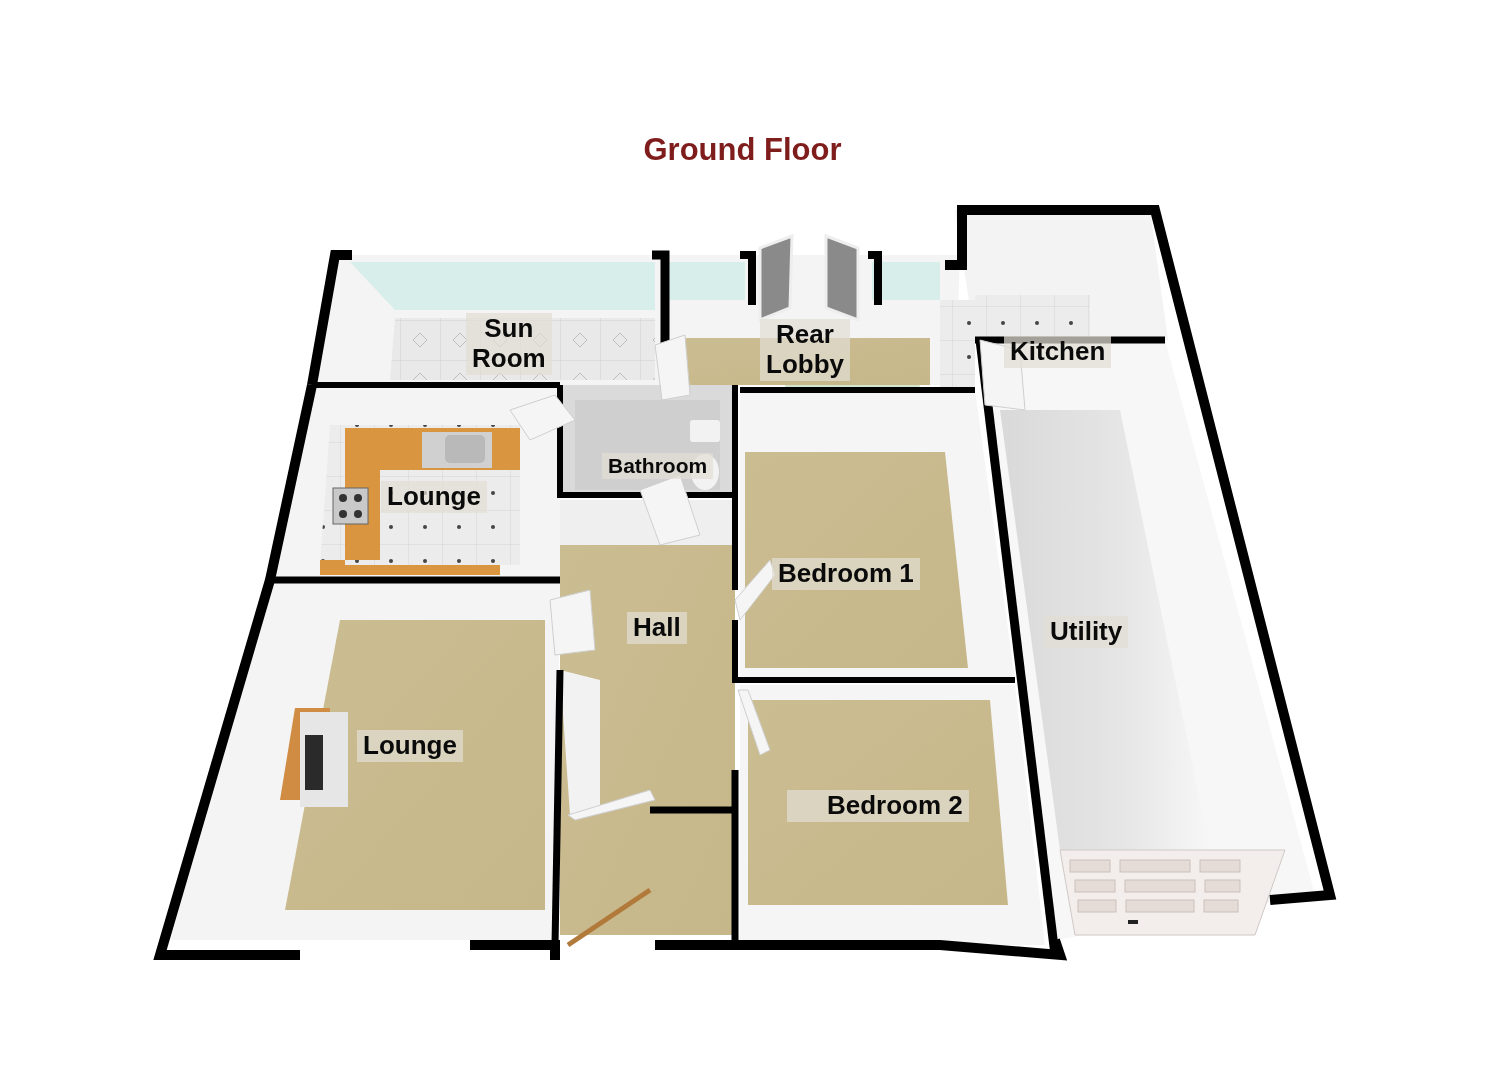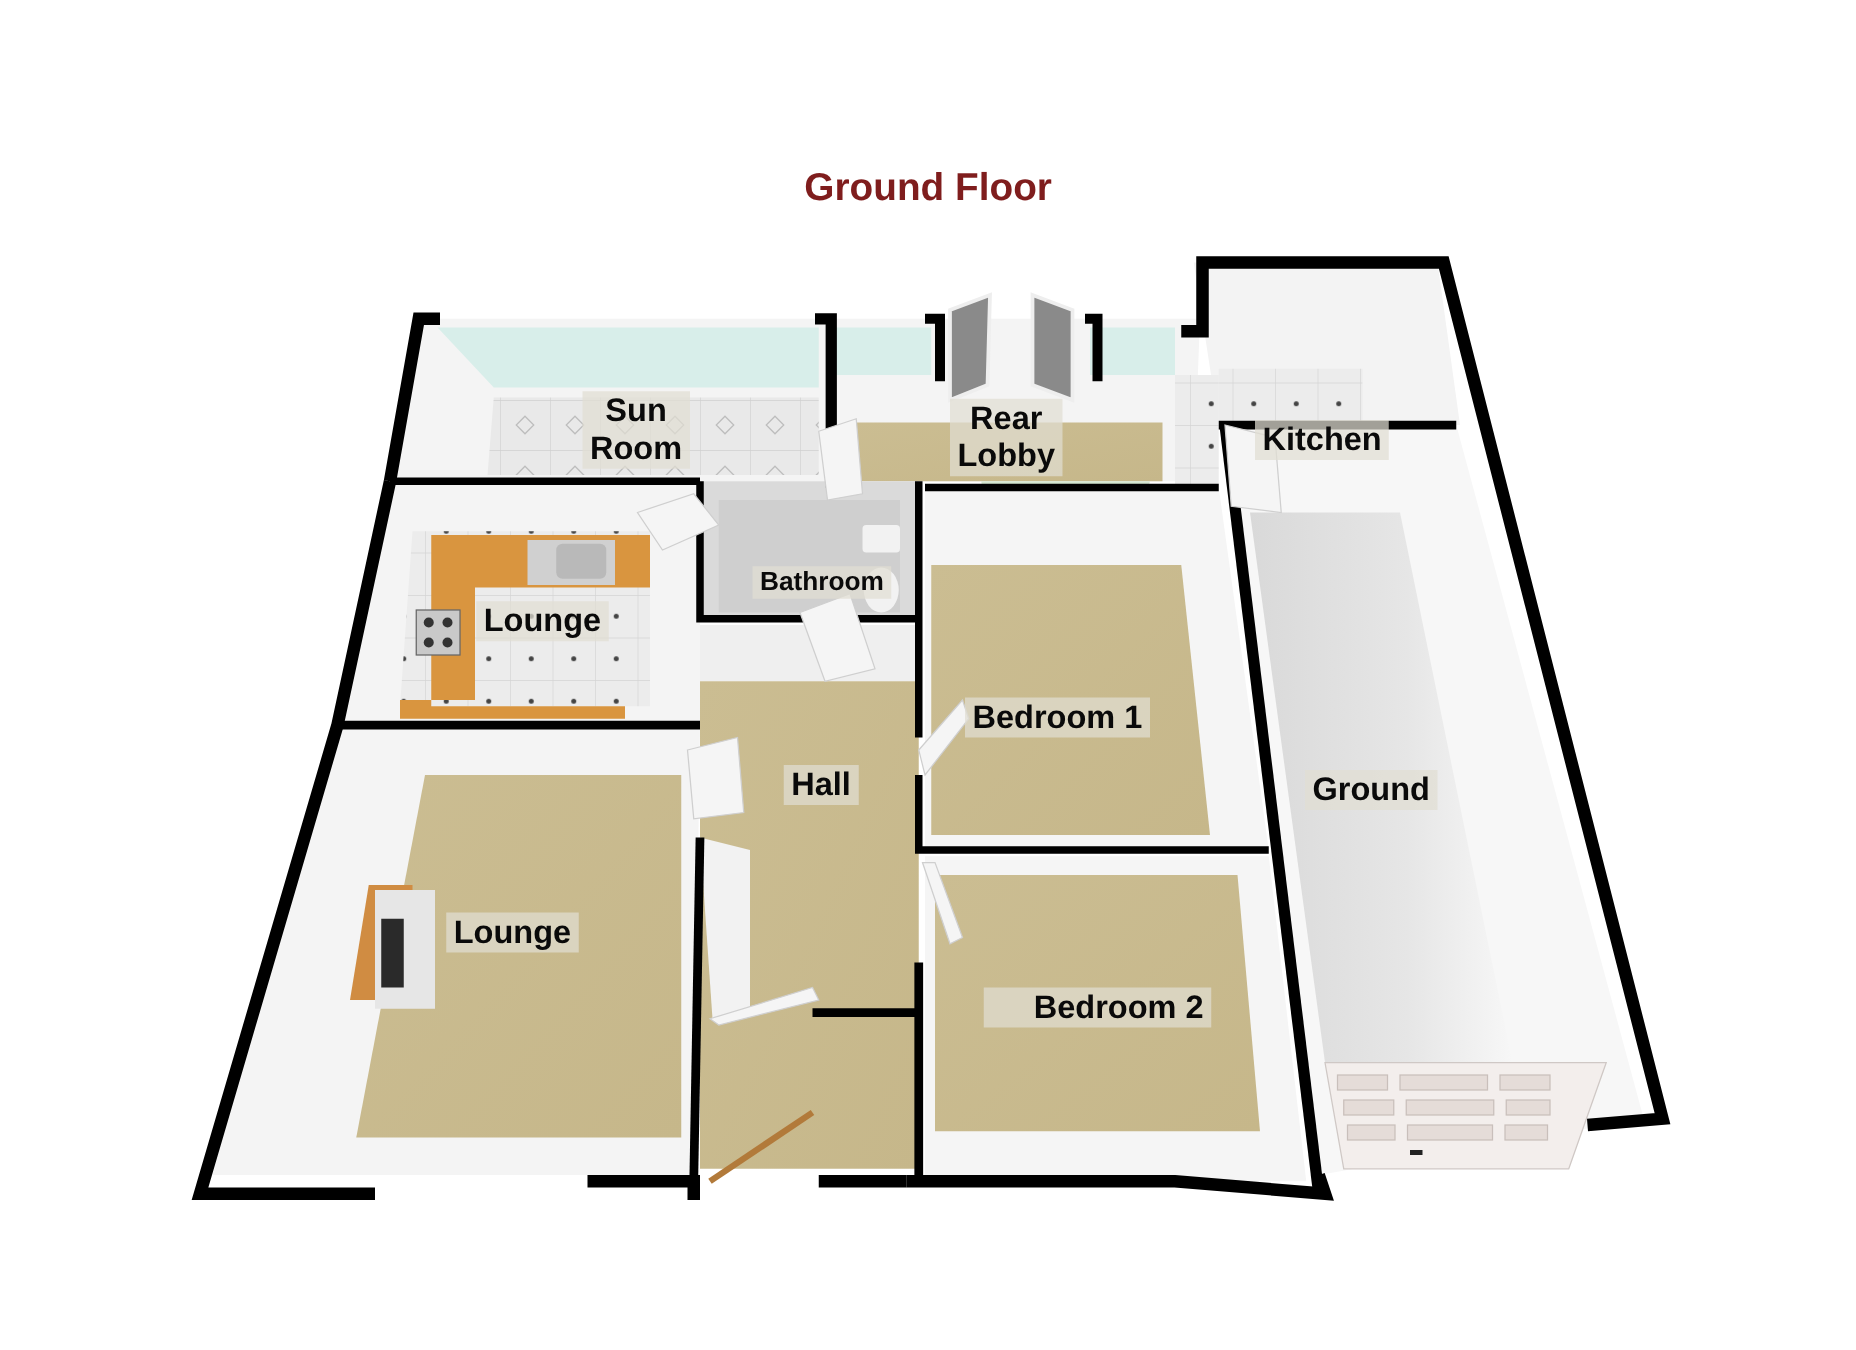--- a/index.html
+++ b/index.html
@@ -169,16 +169,16 @@
   <div>Room</div>
 </div>
 <div class="label" style="left:760px;top:319px;">
   <div>Rear</div>
   <div>Lobby</div>
 </div>
 <div class="label" style="left:1004px;top:336px;">Kitchen</div>
 <div class="label" style="left:381px;top:481px;">Lounge</div>
 <div class="label small" style="left:602px;top:453px;">Bathroom</div>
 <div class="label" style="left:772px;top:526px;margin-top:32px;">Bedroom 1</div>
-<div class="label" style="left:1044px;top:616px;">Ground</div>
+<div class="label" style="left:1044px;top:616px;">Utility</div>
 <div class="label" style="left:627px;top:612px;">Hall</div>
 <div class="label" style="left:357px;top:730px;">Lounge</div>
 <div class="label" style="left:787px;top:790px;padding-left:40px;">Bedroom 2</div>
 
 </body></html>

